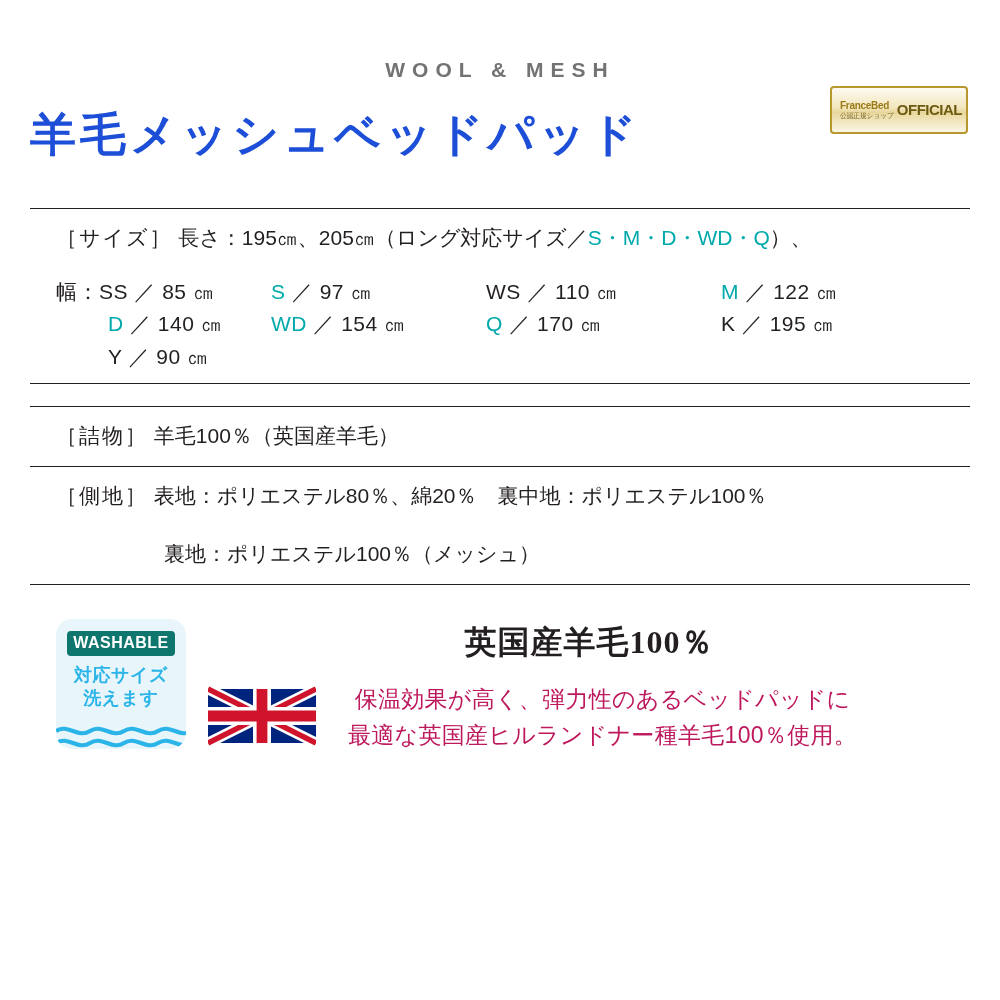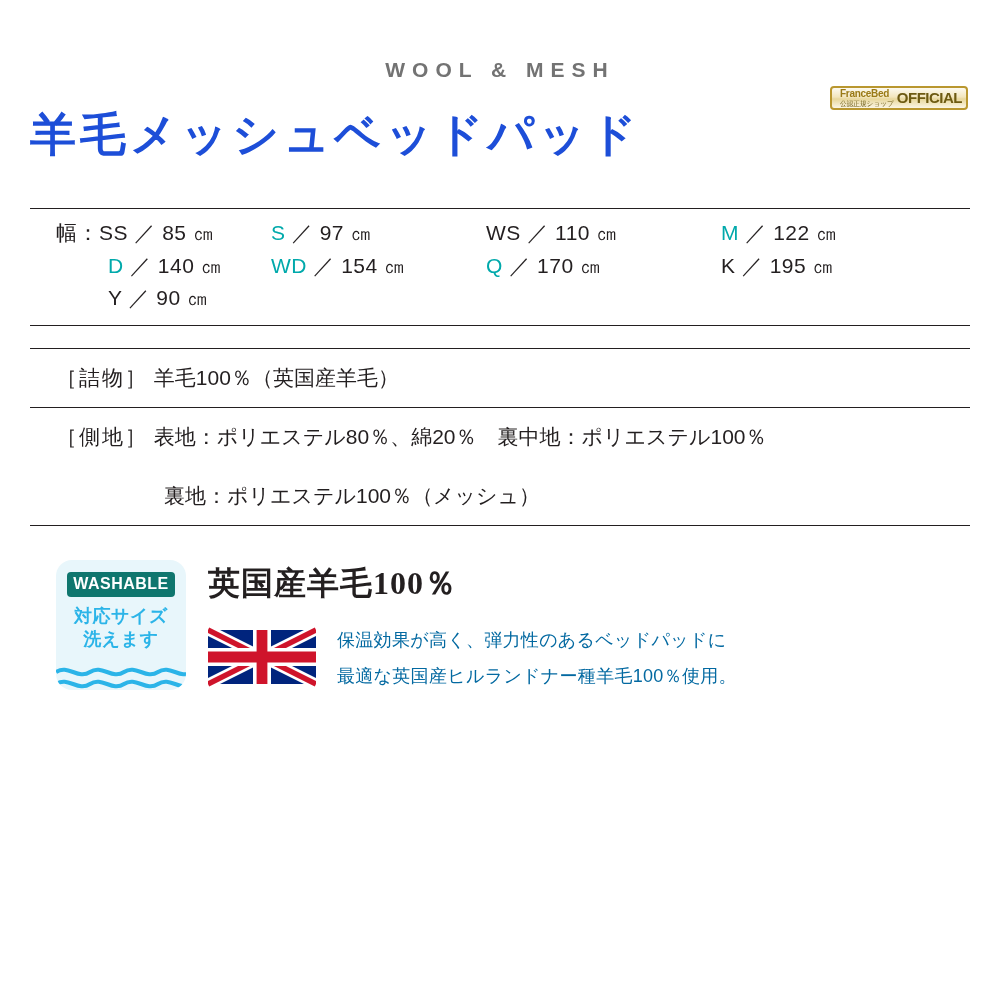--- a/index.html
+++ b/index.html
@@ -22,21 +22,21 @@
     box-sizing: border-box;
     padding: 0 30px;
   }
 
   
   .official-badge {
     position: absolute;
     top: 28px;
     right: 32px;
     width: 138px;
-    height: 24px;
+    height: 48px;
     border: 2px solid #b9972f;
     border-radius: 4px;
     background: linear-gradient(180deg, #fdfaf0 0%, #f3e6bd 45%, #e8d79c 55%, #fbf6e5 100%);
     display: flex;
     align-items: center;
     box-sizing: border-box;
     padding: 2px 4px;
   }
   .official-badge .bg-left {
     display: flex;
@@ -181,20 +181,21 @@
     bottom: 0;
     height: 26px;
     overflow: hidden;
     border-bottom-left-radius: 16px;
     border-bottom-right-radius: 16px;
   }
 
   .bottom-right {
     padding-left: 22px;
     flex: 1 1 auto;
+    text-align: center;
   }
   .wool-headline {
     font-family: "Liberation Serif", "DejaVu Serif", serif;
     font-size: 32px;
     font-weight: bold;
     letter-spacing: 1px;
     color: #231f20;
     margin-top: 2px;
   }
   .flag-row {
@@ -202,45 +203,49 @@
     align-items: flex-start;
     margin-top: 16px;
   }
   .flag {
     width: 108px;
     height: 62px;
     flex: 0 0 auto;
     margin-top: 4px;
   }
   .flag-desc {
-    padding-left: 21px;
-    font-size: 18px;
+    padding-left: 32px;
+    font-size: 23px;
     line-height: 36px;
     letter-spacing: 0.3px;
-    color: #0369a1;
+    color: #be185d;
   }
 </style>
 </head>
 <body>
 
 <div class="page">
 
   <div class="official-badge">
     <div class="bg-left">
       <div class="brand">FranceBed</div>
       <div class="sub">公認正規ショップ</div>
     </div>
     <div class="official">OFFICIAL</div>
   </div>
 
   <div class="eyebrow">WOOL &amp; MESH</div>
   <div class="title">羊毛メッシュベッドパッド</div>
 
   <div class="spec">
 
+    <div class="row noline">
+      <span class="label">［サイズ］</span>
+      <span>長さ：195㎝、205㎝（ロング対応サイズ／</span><span class="teal">S・M・D・WD・Q</span><span>）、</span>
+    </div>
 
 
     <div class="row tight">
       <div class="sizes-grid">
         <div class="cell">
           <span>幅：</span><span>SS</span>
           <span>／ 85 ㎝</span>
         </div>
         <div class="cell">
           <span class="teal">S</span>

